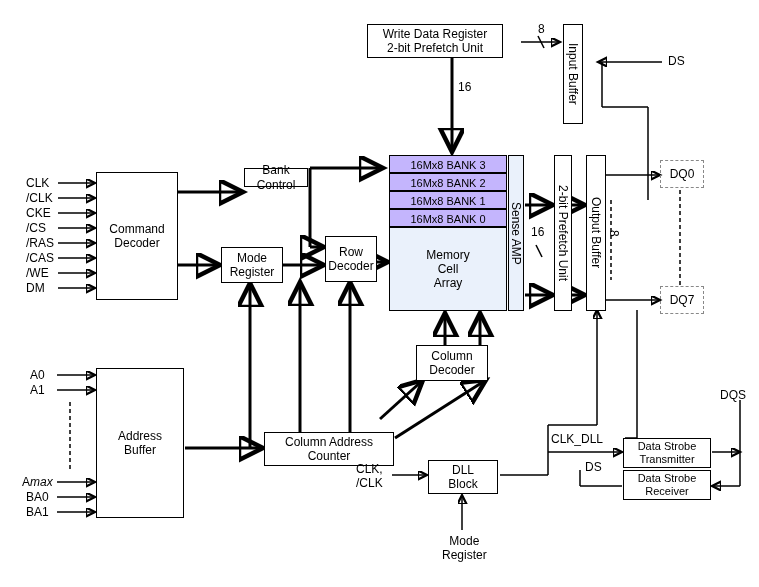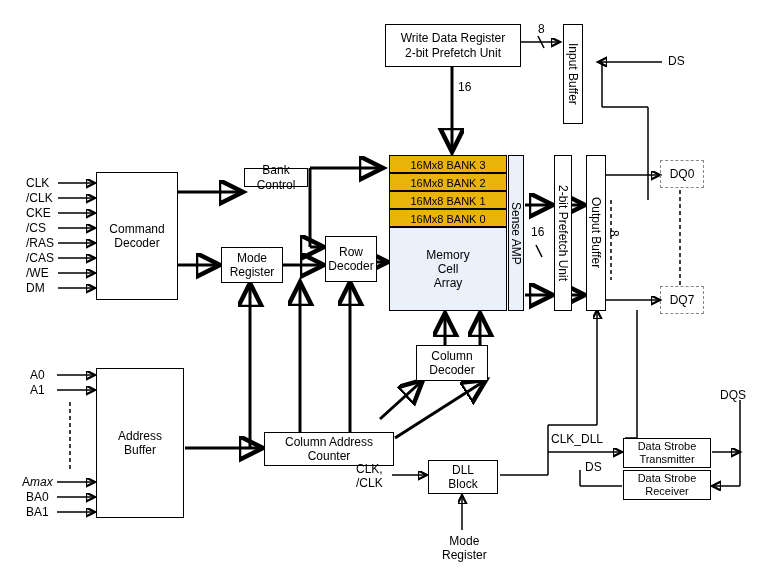--- a/index.html
+++ b/index.html
@@ -24,21 +24,21 @@
     align-items: center;
     justify-content: center;
     text-align: center;
     line-height: 1.2;
     box-sizing: border-box;
     padding: 2px;
   }
   .bank {
     position: absolute;
     border: 1px solid #000;
-    background: #eab308;
+    background: #c4b5fd;
     text-align: center;
     font-size: 11px;
     line-height: 18px;
     height: 18px;
     box-sizing: border-box;
   }
   .memcell {
     position: absolute;
     border: 1px solid #000000;
     background: #eaf1fb;
@@ -185,21 +185,21 @@
     <line x1="580" y1="486" x2="580" y2="470"></line>
 
     <line x1="712" y1="452" x2="740" y2="452" marker-end="url(#ah)"></line>
     <line x1="740" y1="486" x2="712" y2="486" marker-end="url(#ah)"></line>
     <line x1="740" y1="400" x2="740" y2="486"></line>
 
     <line x1="637" y1="310" x2="637" y2="438"></line>
     <line x1="637" y1="438" x2="625" y2="438"></line>
   </svg>
 
-  <div class="block" style="left:385px; top:24px; width:136px; height:43px;">
+  <div class="block" style="left:367px; top:24px; width:136px; height:34px;">
     <div>
       <span>Write Data Register</span><br>
       <span>2-bit Prefetch Unit</span>
     </div>
   </div>
 
   <div class="block" style="left:96px; top:172px; width:82px; height:128px;">
     <span>Command Decoder</span>
   </div>
 

